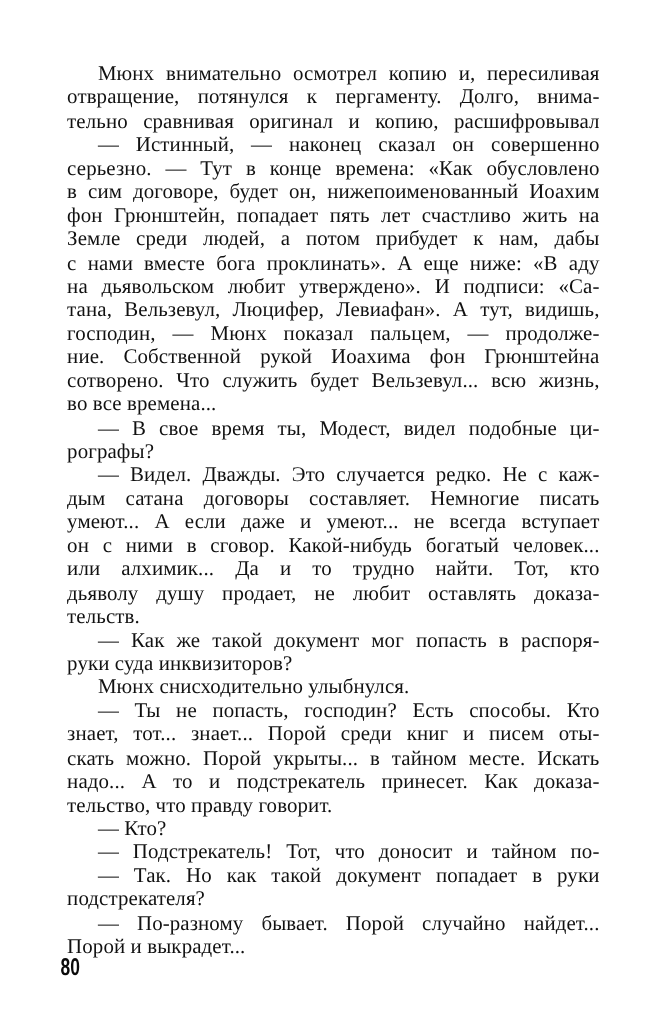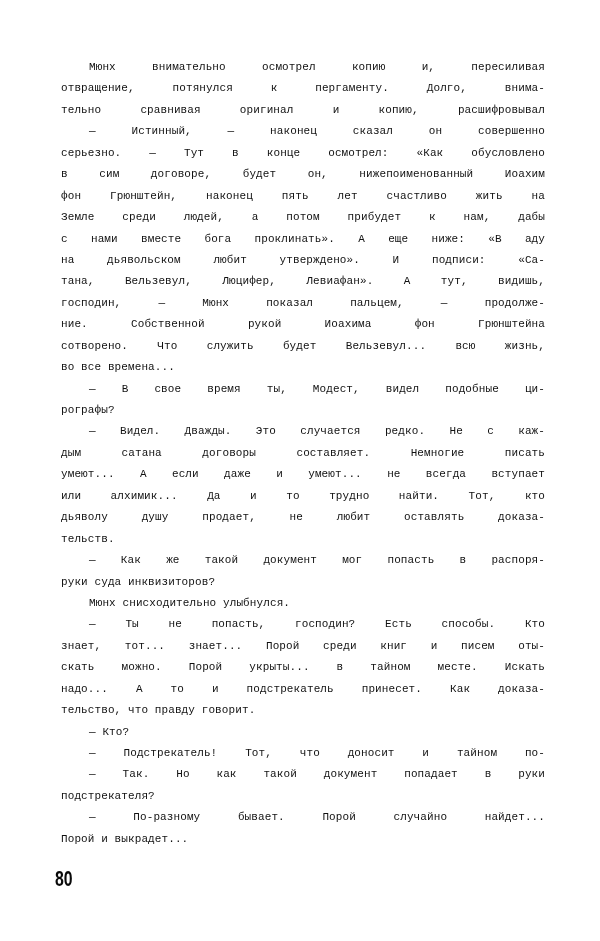--- a/index.html
+++ b/index.html
@@ -17,22 +17,22 @@
     .page {
       position: absolute;
       left: 61px;
       top: 57px;
       width: 484px;
     }
     .line {
       display: block;
       height: 21.45px;
       line-height: 21.45px;
-      font-family: Liberation Mono, monospace;
-      font-size: 11px;
+      font-family: Liberation Serif, serif;
+      font-size: 19px;
       white-space: nowrap;
       text-align: justify;
       text-align-last: justify;
       letter-spacing: 0.1px;
     }
     .line.indent {
       padding-left: 28px;
     }
     .line.last {
       text-align-last: left;
@@ -51,36 +51,37 @@
     }
   </style>
 </head>
 <body>
 
 <div class="page" id="page-body">
     <span class="line indent">Мюнх внимательно осмотрел копию и, пересиливая</span>
     <span class="line">отвращение, потянулся к пергаменту. Долго, внима-</span>
     <span class="line">тельно сравнивая оригинал и копию, расшифровывал</span>
     <span class="line indent">— Истинный, — наконец сказал он совершенно</span>
-    <span class="line">серьезно. — Тут в конце осмотрел: «Как обусловлено</span>
+    <span class="line">серьезно. — Тут в конце времена: «Как обусловлено</span>
     <span class="line">в сим договоре, будет он, нижепоименованный Иоахим</span>
-    <span class="line">фон Грюнштейн, наконец пять лет счастливо жить на</span>
+    <span class="line">фон Грюнштейн, попадает пять лет счастливо жить на</span>
     <span class="line">Земле среди людей, а потом прибудет к нам, дабы</span>
     <span class="line">с нами вместе бога проклинать». А еще ниже: «В аду</span>
     <span class="line">на дьявольском любит утверждено». И подписи: «Са-</span>
     <span class="line">тана, Вельзевул, Люцифер, Левиафан». А тут, видишь,</span>
     <span class="line">господин, — Мюнх показал пальцем, — продолже-</span>
     <span class="line">ние. Собственной рукой Иоахима фон Грюнштейна</span>
     <span class="line">сотворено. Что служить будет Вельзевул... всю жизнь,</span>
     <span class="line last">во все времена...</span>
     <span class="line indent">— В свое время ты, Модест, видел подобные ци-</span>
     <span class="line last">рографы?</span>
     <span class="line indent">— Видел. Дважды. Это случается редко. Не с каж-</span>
     <span class="line">дым сатана договоры составляет. Немногие писать</span>
     <span class="line">умеют... А если даже и умеют... не всегда вступает</span>
+    <span class="line">он с ними в сговор. Какой-нибудь богатый человек...</span>
     <span class="line">или алхимик... Да и то трудно найти. Тот, кто</span>
     <span class="line">дьяволу душу продает, не любит оставлять доказа-</span>
     <span class="line last">тельств.</span>
     <span class="line indent">— Как же такой документ мог попасть в распоря-</span>
     <span class="line last">руки суда инквизиторов?</span>
     <span class="line indent last">Мюнх снисходительно улыбнулся.</span>
     <span class="line indent">— Ты не попасть, господин? Есть способы. Кто</span>
     <span class="line">знает, тот... знает... Порой среди книг и писем оты-</span>
     <span class="line">скать можно. Порой укрыты... в тайном месте. Искать</span>
     <span class="line">надо... А то и подстрекатель принесет. Как доказа-</span>

